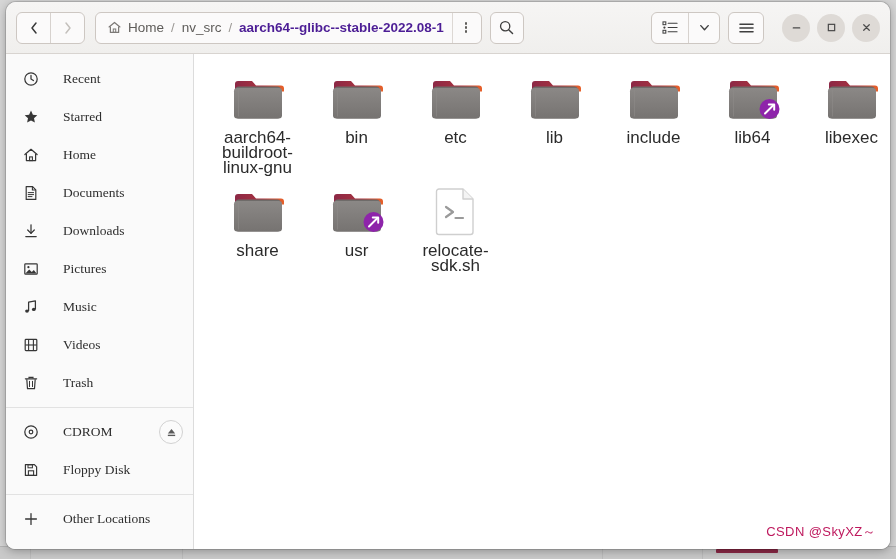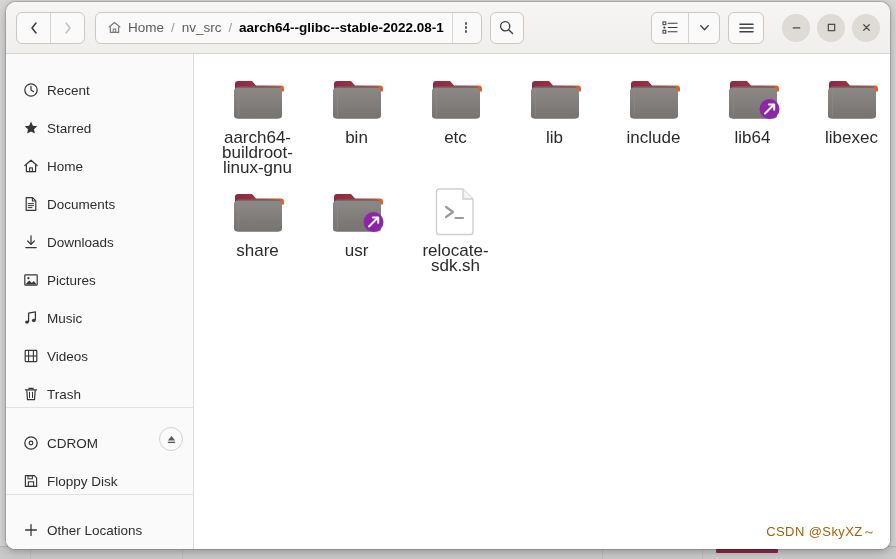--- a/index.html
+++ b/index.html
@@ -121,21 +121,21 @@
     padding-right: 6px;
   }
   .crumb {
     font-size: 13.5px;
     color: #5e5c59;
     white-space: nowrap;
     padding: 0 2px;
     cursor: default;
   }
   .crumb.current {
-    color: #000000;
+    color: #4c1d95;
     font-weight: bold;
   }
   .crumb-sep {
     font-size: 13px;
     color: #9a9793;
     padding: 0 5px;
   }
   #home-crumb { display: flex; align-items: center; gap: 6px; }
   #dots-btn {
     width: 26px;
@@ -193,25 +193,26 @@
     width: 188px;
     min-width: 188px;
     background: #fafafa;
     border-right: 1px solid #dcdcdc;
     padding-top: 6px;
     box-sizing: border-box;
     overflow: hidden;
   }
   .side-item {
     display: flex;
-    align-items: flex-end;
+    align-items: center;
     height: 38px;
     padding: 0 10px 0 16px;
-    gap: 8px;
-    cursor: default;
+    gap: 24px;
+    cursor: default;
+    font-family: Liberation Serif, serif;
   }
   .side-label {
     font-size: 13.5px;
     color: #2e2e2e;
     white-space: nowrap;
     flex: 1;
   }
   .side-icon {
     width: 17px; height: 17px;
     display: flex; align-items: center; justify-content: center;
@@ -270,21 +271,21 @@
     word-wrap: break-word;
     overflow-wrap: break-word;
   }
 
   
   #watermark {
     position: absolute;
     right: 14px;
     bottom: 8px;
     font-size: 13px;
-    color: #a16207;
+    color: #be185d;
     letter-spacing: 0.4px;
     user-select: none;
   }
 </style>
 </head>
 <body>
 
 <div id="desktop">
 
   <div id="behind-window">

